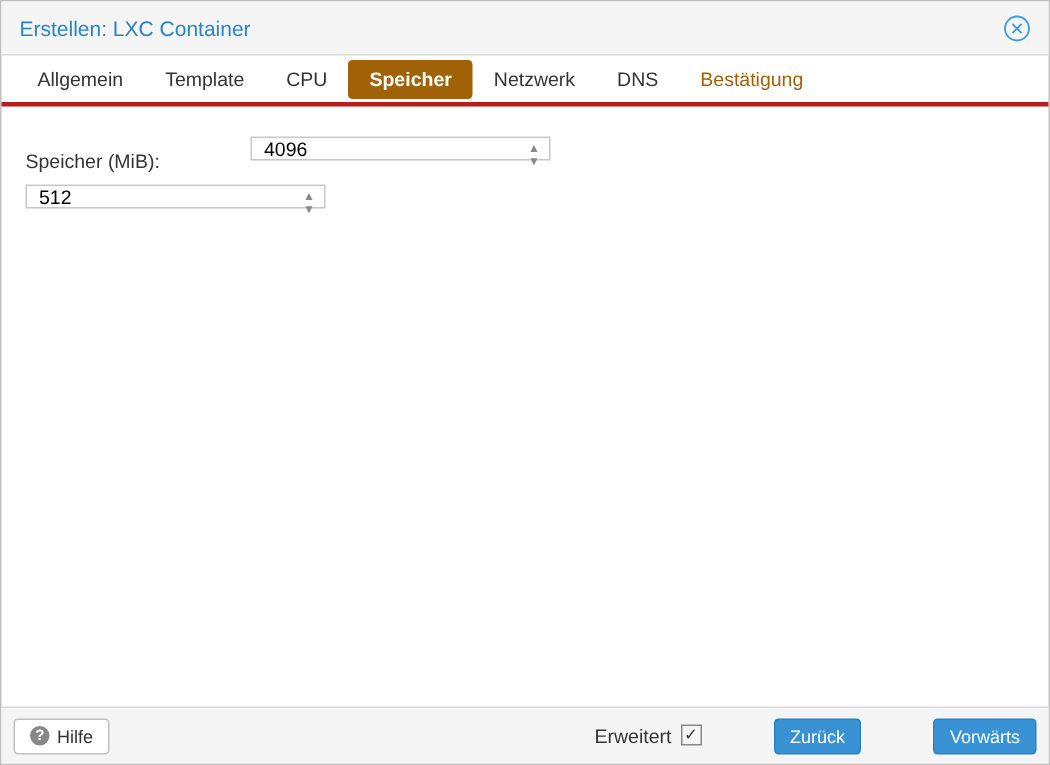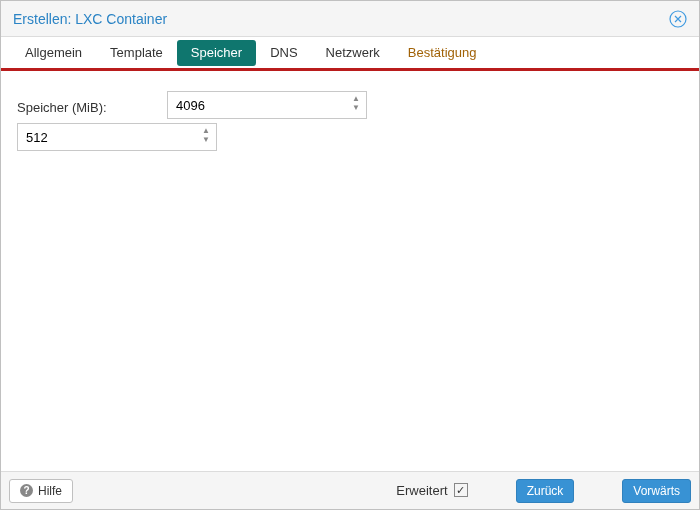--- a/index.html
+++ b/index.html
@@ -48,22 +48,23 @@
   .tab {
     padding: 0 14px;
     height: 26px;
     line-height: 26px;
     font-size: 13px;
     color: #333;
     cursor: pointer;
     border-radius: 3px;
   }
   .tab.active {
-    background: #0f766e;
+    background: #a16207;
     color: #fff;
+    font-weight: bold;
   }
   .tab.disabled {
     color: #a16207;
     cursor: default;
   }
   .body {
     flex: 1;
     padding: 14px 16px;
   }
   .form-row {
@@ -77,21 +78,21 @@
     font-size: 13px;
     color: #333;
   }
   .spinner {
     position: relative;
     width: 200px;
     height: 24px;
   }
   .spinner input {
     width: 100%;
-    height: 28px;
+    height: 16px;
     border: 1px solid #c8c8c8;
     padding: 2px 22px 2px 8px;
     font-size: 13px;
     outline: none;
     background: #fff;
   }
   .spinner .arrows {
     position: absolute;
     right: 4px;
     top: 0;
@@ -179,23 +180,24 @@
       <svg viewBox="0 0 18 18" width="18" height="18">
         <circle cx="9" cy="9" r="8" fill="none" stroke="currentColor" stroke-width="1.2"></circle>
         <path d="M6 6 L12 12 M12 6 L6 12" stroke="currentColor" stroke-width="1.2" fill="none"></path>
       </svg>
     </span>
   </div>
 
   <div class="tabs">
     <div class="tab">Allgemein</div>
     <div class="tab">Template</div>
+    <div class="tab">CPU</div>
     <div class="tab active">Speicher</div>
+    <div class="tab">Netzwerk</div>
     <div class="tab">DNS</div>
-    <div class="tab">Netzwerk</div>
     <div class="tab disabled">Bestätigung</div>
   </div>
 
   <div class="body">
 
     <div class="form-row">
       <div class="form-label">Speicher (MiB):</div>
       <div class="spinner">
         <input type="text" value="4096" style="">
         <div class="arrows">

